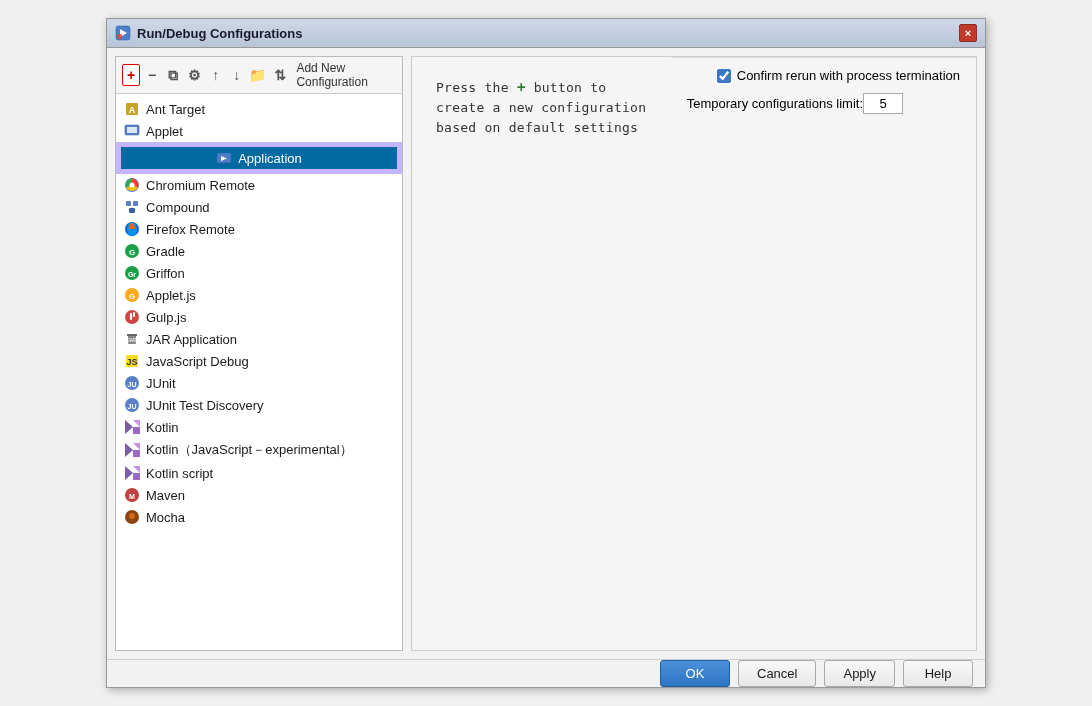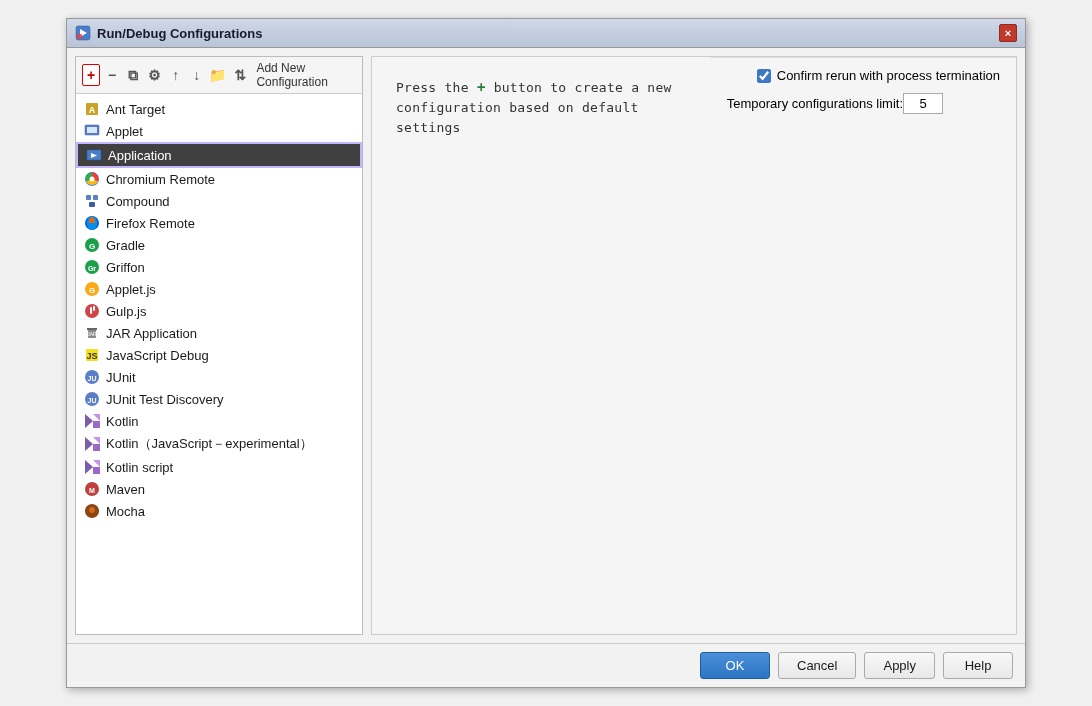--- a/index.html
+++ b/index.html
@@ -8,21 +8,21 @@
       font-size: 13px;
       background: #f0f0f0;
       display: flex;
       justify-content: center;
       align-items: center;
       width: 1092px;
       height: 706px;
       overflow: hidden;
     }
     .dialog {
-      width: 960px;
+      width: 880px;
       height: 670px;
       background: #f2f2f2;
       border: 1px solid #999;
       box-shadow: 2px 2px 8px rgba(0,0,0,0.3);
       display: flex;
       flex-direction: column;
     }
     .title-bar {
       background: linear-gradient(to bottom, #d0d8e8, #b8c4d8);
       padding: 5px 8px;
@@ -114,23 +114,24 @@
     .config-list-item {
       display: flex;
       align-items: center;
       padding: 3px 8px;
       cursor: pointer;
       gap: 6px;
       font-size: 13px;
       color: #1a1a1a;
     }
     .config-list-item.selected {
-      background: #404040;
+      background: #0369a1;
       color: white;
-      border: 2px solid #c4b5fd;
+      border: 5px solid #c4b5fd;
+      justify-content: center;
     }
     .config-list-item.selected .item-label {
       color: white;
     }
     .item-icon {
       width: 16px;
       height: 16px;
       flex-shrink: 0;
       display: flex;
       align-items: center;
@@ -189,21 +190,21 @@
     .temp-config-input {
       width: 40px;
       border: 1px solid #aaa;
       padding: 2px 4px;
       font-size: 13px;
       text-align: center;
     }
     .dialog-footer {
       display: flex;
       justify-content: flex-end;
-      padding: 8px 12px;
+      padding: 0 12px;
       gap: 8px;
       border-top: 1px solid #ccc;
       background: #f2f2f2;
     }
     .footer-btn {
       padding: 5px 18px;
       border: 1px solid #aaa;
       border-radius: 3px;
       background: linear-gradient(to bottom, #f8f8f8, #e8e8e8);
       cursor: pointer;

